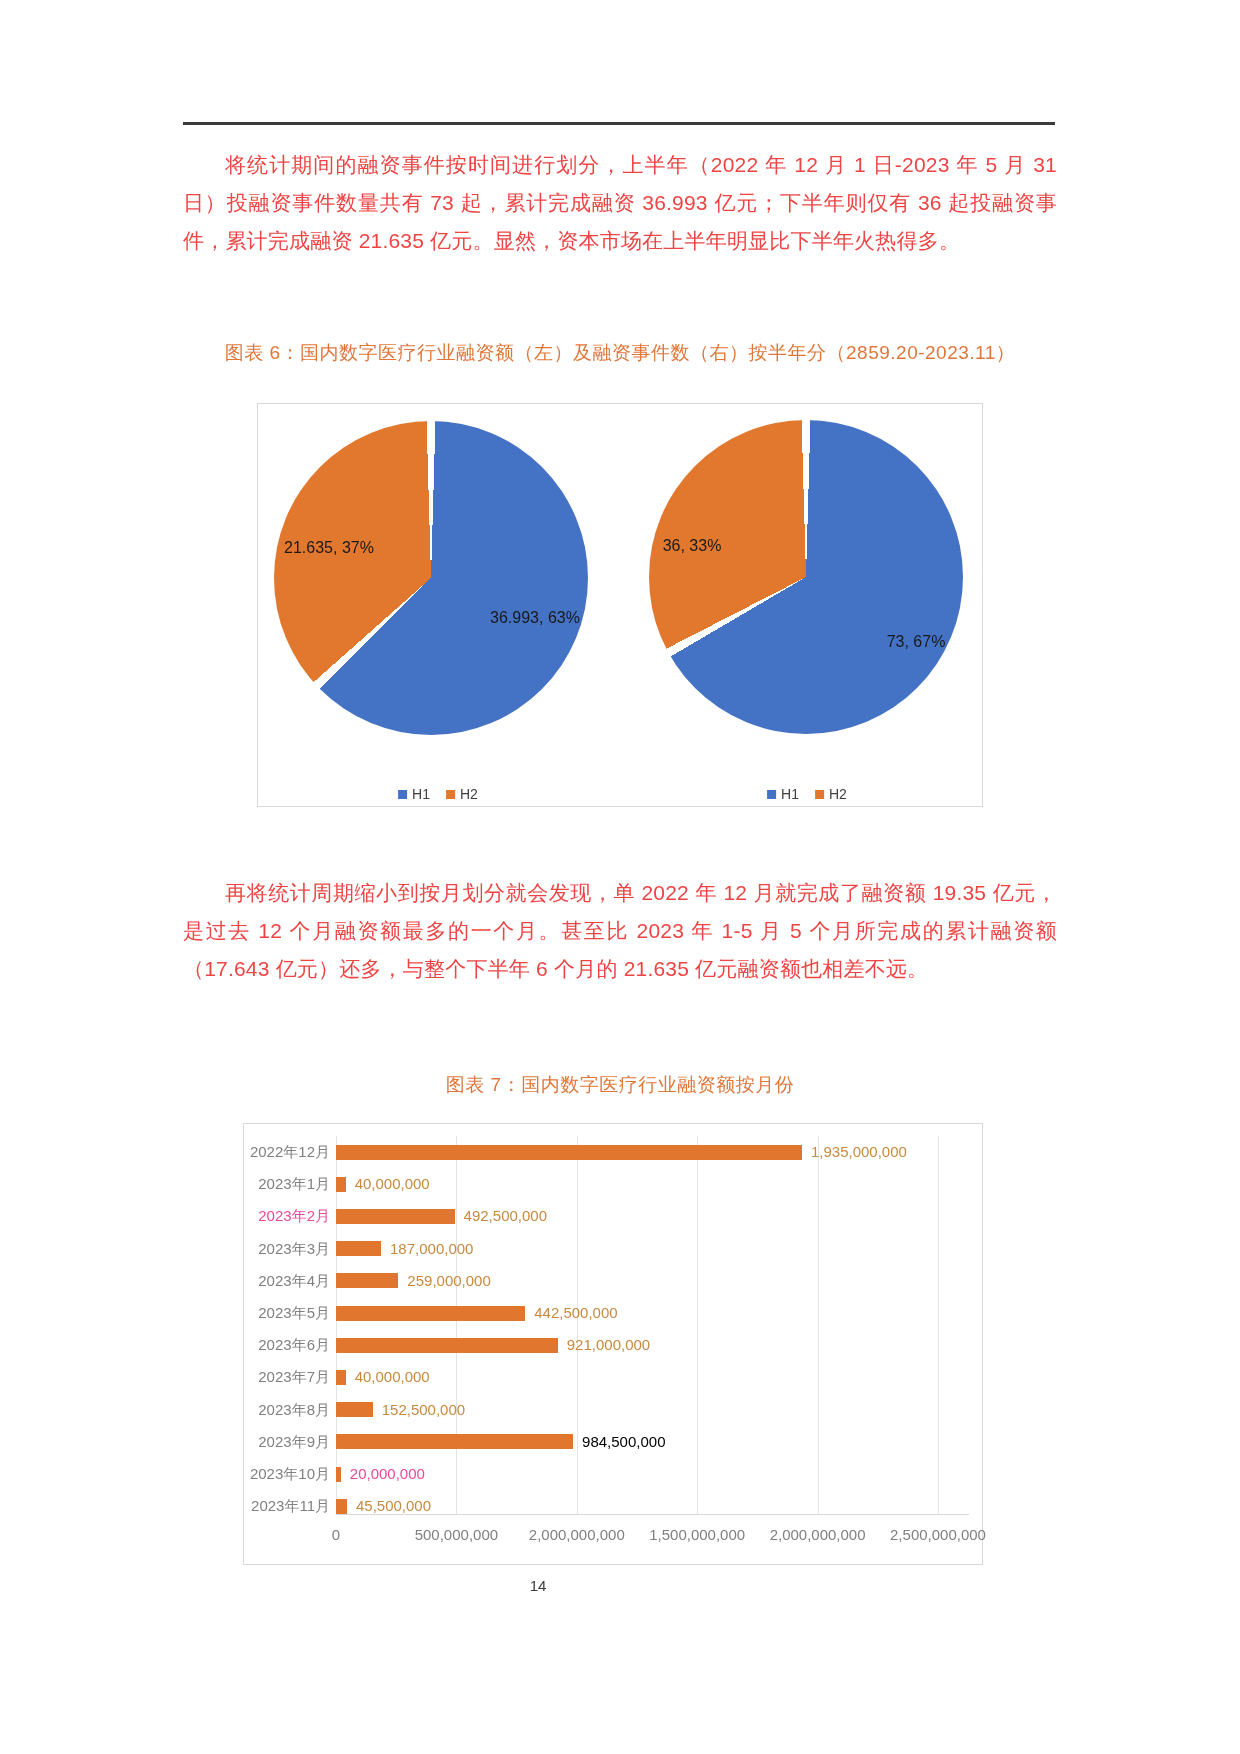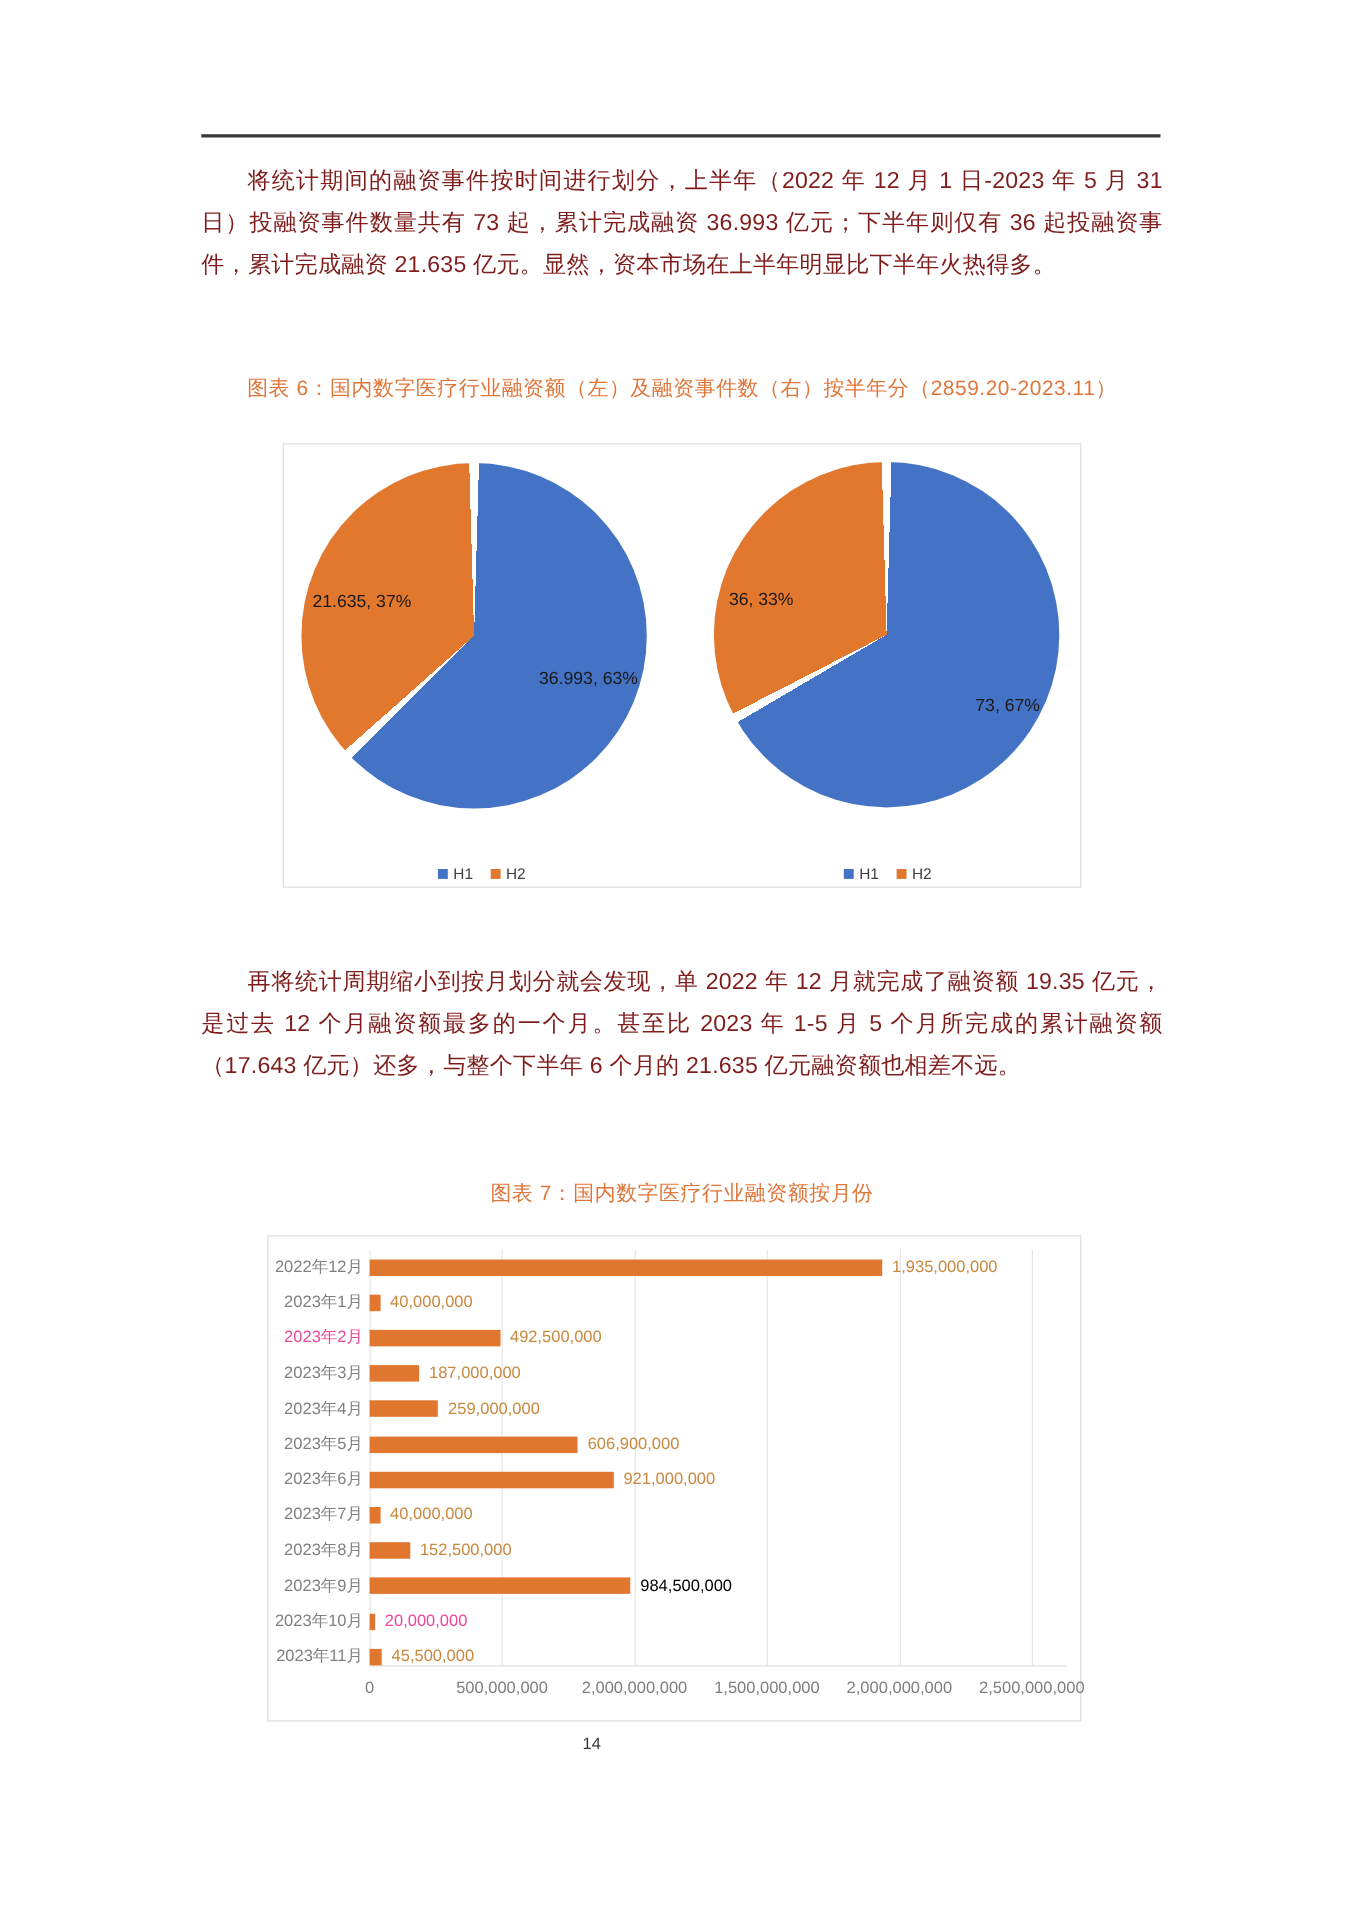--- a/index.html
+++ b/index.html
@@ -4,21 +4,21 @@
 <style>
   * { margin:0; padding:0; box-sizing:border-box; }
   html,body { background:#ffffff; }
   body {
     width:1240px; height:1754px; position:relative; overflow:hidden;
     font-family:"Liberation Sans","DejaVu Sans",sans-serif;
   }
   .top-rule { position:absolute; left:183px; top:122px; width:872px; height:3px; background:#3b3b3b; }
   .para {
     position:absolute; left:183px; width:874px; font-size:21px; line-height:38px;
-    color:#7f1d1d; text-align:justify; text-indent:2em; letter-spacing:0.2px;
+    color:#ef4444; text-align:justify; text-indent:2em; letter-spacing:0.2px;
   }
   .p1 { top:146px; }
   .p2 { top:874px; }
   .fig-title {
     position:absolute; left:0; width:1240px; text-align:center;
     font-size:19px; color:#e0763a; letter-spacing:0.5px;
   }
   .t6 { top:340px; }
   .t7 { top:1072px; }
   .chart-box { position:absolute; background:#ffffff; border:1px solid #d9d9d9; }
@@ -118,21 +118,21 @@
       <div class="bar" style="left: 92px; top: 84.9px; width: 118.594px; background: rgb(225, 118, 46);"></div>
       <div class="val" style="left: 219.594px; top: 83.4px; color: rgb(200, 137, 63);">492,500,000</div>
       <div class="cat" style="top: 115.6px; color: rgb(128, 128, 128);">2023年3月</div>
       <div class="bar" style="left: 92px; top: 117.1px; width: 45.0296px; background: rgb(225, 118, 46);"></div>
       <div class="val" style="left: 146.03px; top: 115.6px; color: rgb(200, 137, 63);">187,000,000</div>
       <div class="cat" style="top: 147.8px; color: rgb(128, 128, 128);">2023年4月</div>
       <div class="bar" style="left: 92px; top: 149.3px; width: 62.3672px; background: rgb(225, 118, 46);"></div>
       <div class="val" style="left: 163.367px; top: 147.8px; color: rgb(200, 137, 63);">259,000,000</div>
       <div class="cat" style="top: 180px; color: rgb(128, 128, 128);">2023年5月</div>
       <div class="bar" style="left: 92px; top: 181.5px; width: 189.221px; background: rgb(225, 118, 46);"></div>
-      <div class="val" style="left: 290.221px; top: 180px; color: rgb(200, 137, 63);">606,900,000</div>
+      <div class="val" style="left: 290.221px; top: 180px; color: rgb(200, 137, 63);">442,500,000</div>
       <div class="cat" style="top: 212.2px; color: rgb(128, 128, 128);">2023年6月</div>
       <div class="bar" style="left: 92px; top: 213.7px; width: 221.777px; background: rgb(225, 118, 46);"></div>
       <div class="val" style="left: 322.777px; top: 212.2px; color: rgb(200, 137, 63);">921,000,000</div>
       <div class="cat" style="top: 244.4px; color: rgb(128, 128, 128);">2023年7月</div>
       <div class="bar" style="left: 92px; top: 245.9px; width: 9.632px; background: rgb(225, 118, 46);"></div>
       <div class="val" style="left: 110.632px; top: 244.4px; color: rgb(200, 137, 63);">40,000,000</div>
       <div class="cat" style="top: 276.6px; color: rgb(128, 128, 128);">2023年8月</div>
       <div class="bar" style="left: 92px; top: 278.1px; width: 36.722px; background: rgb(225, 118, 46);"></div>
       <div class="val" style="left: 137.722px; top: 276.6px; color: rgb(200, 137, 63);">152,500,000</div>
       <div class="cat" style="top: 308.8px; color: rgb(128, 128, 128);">2023年9月</div>

